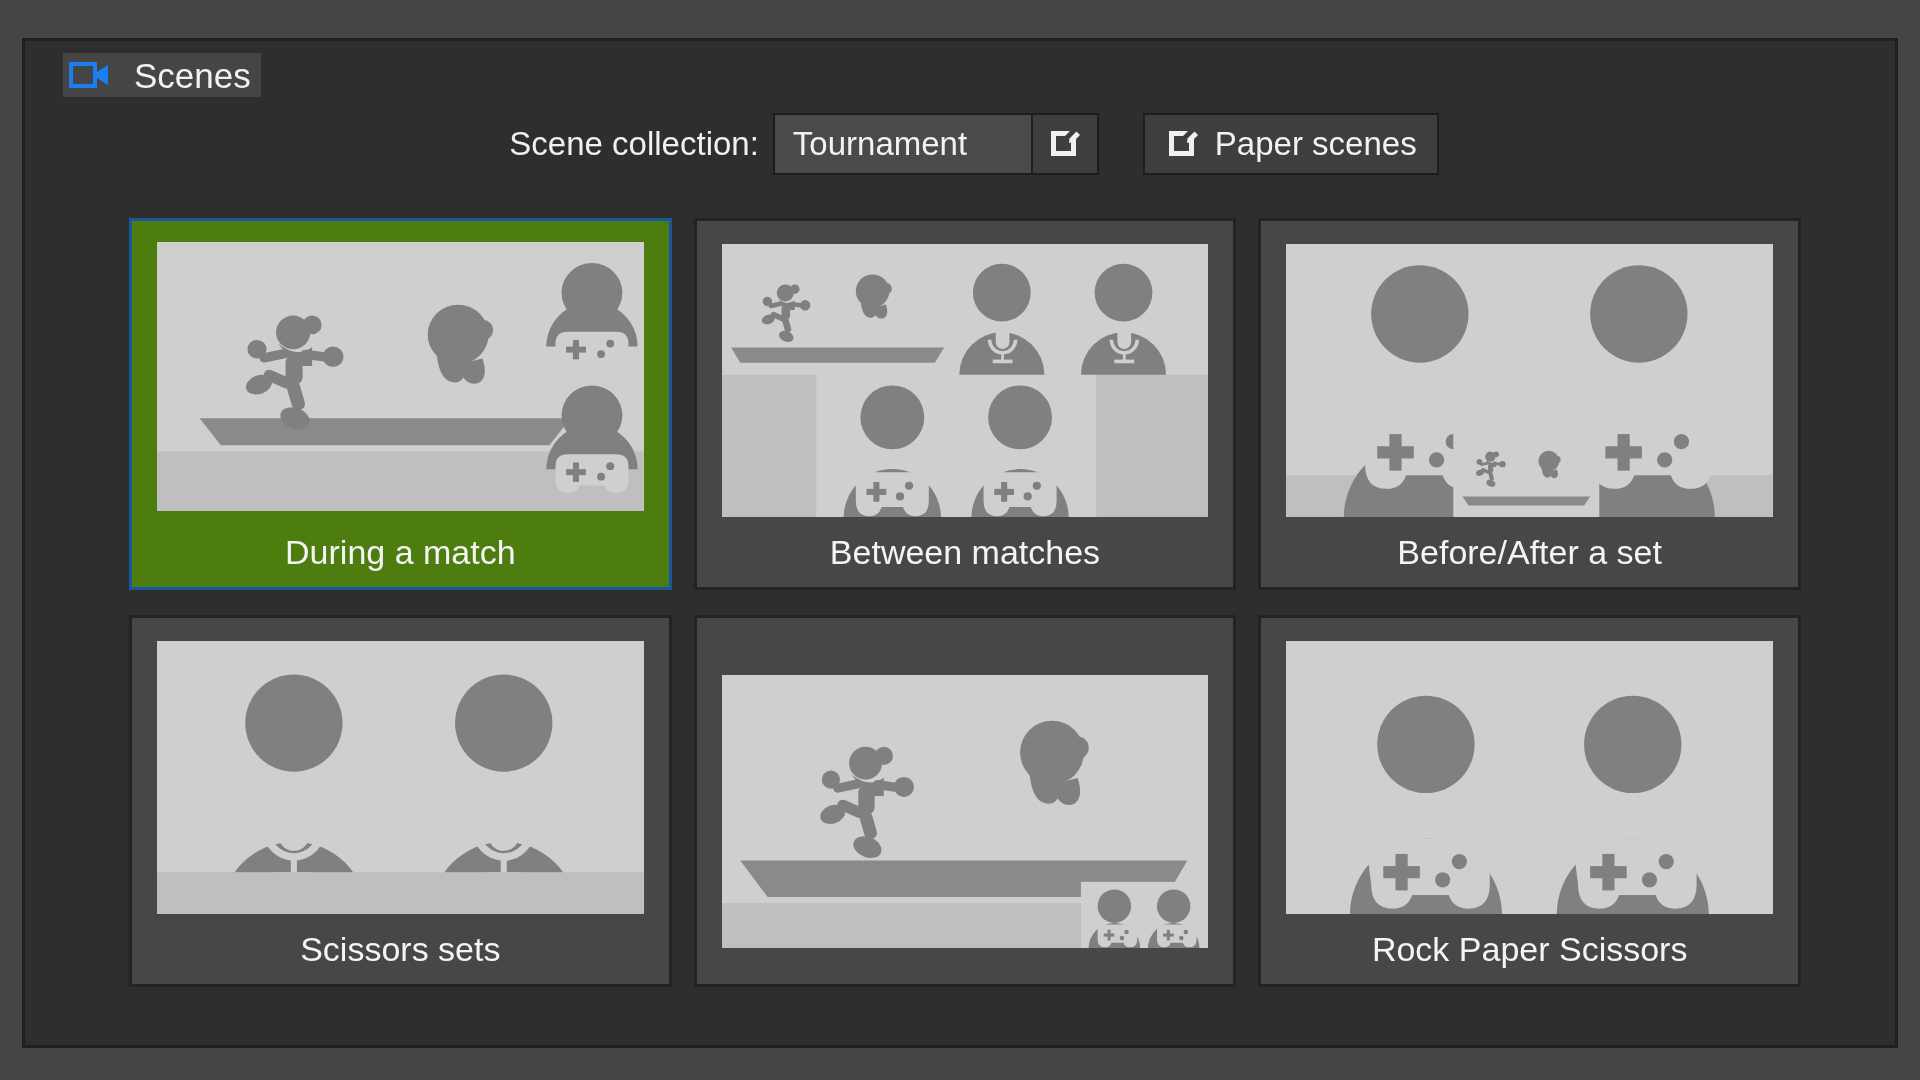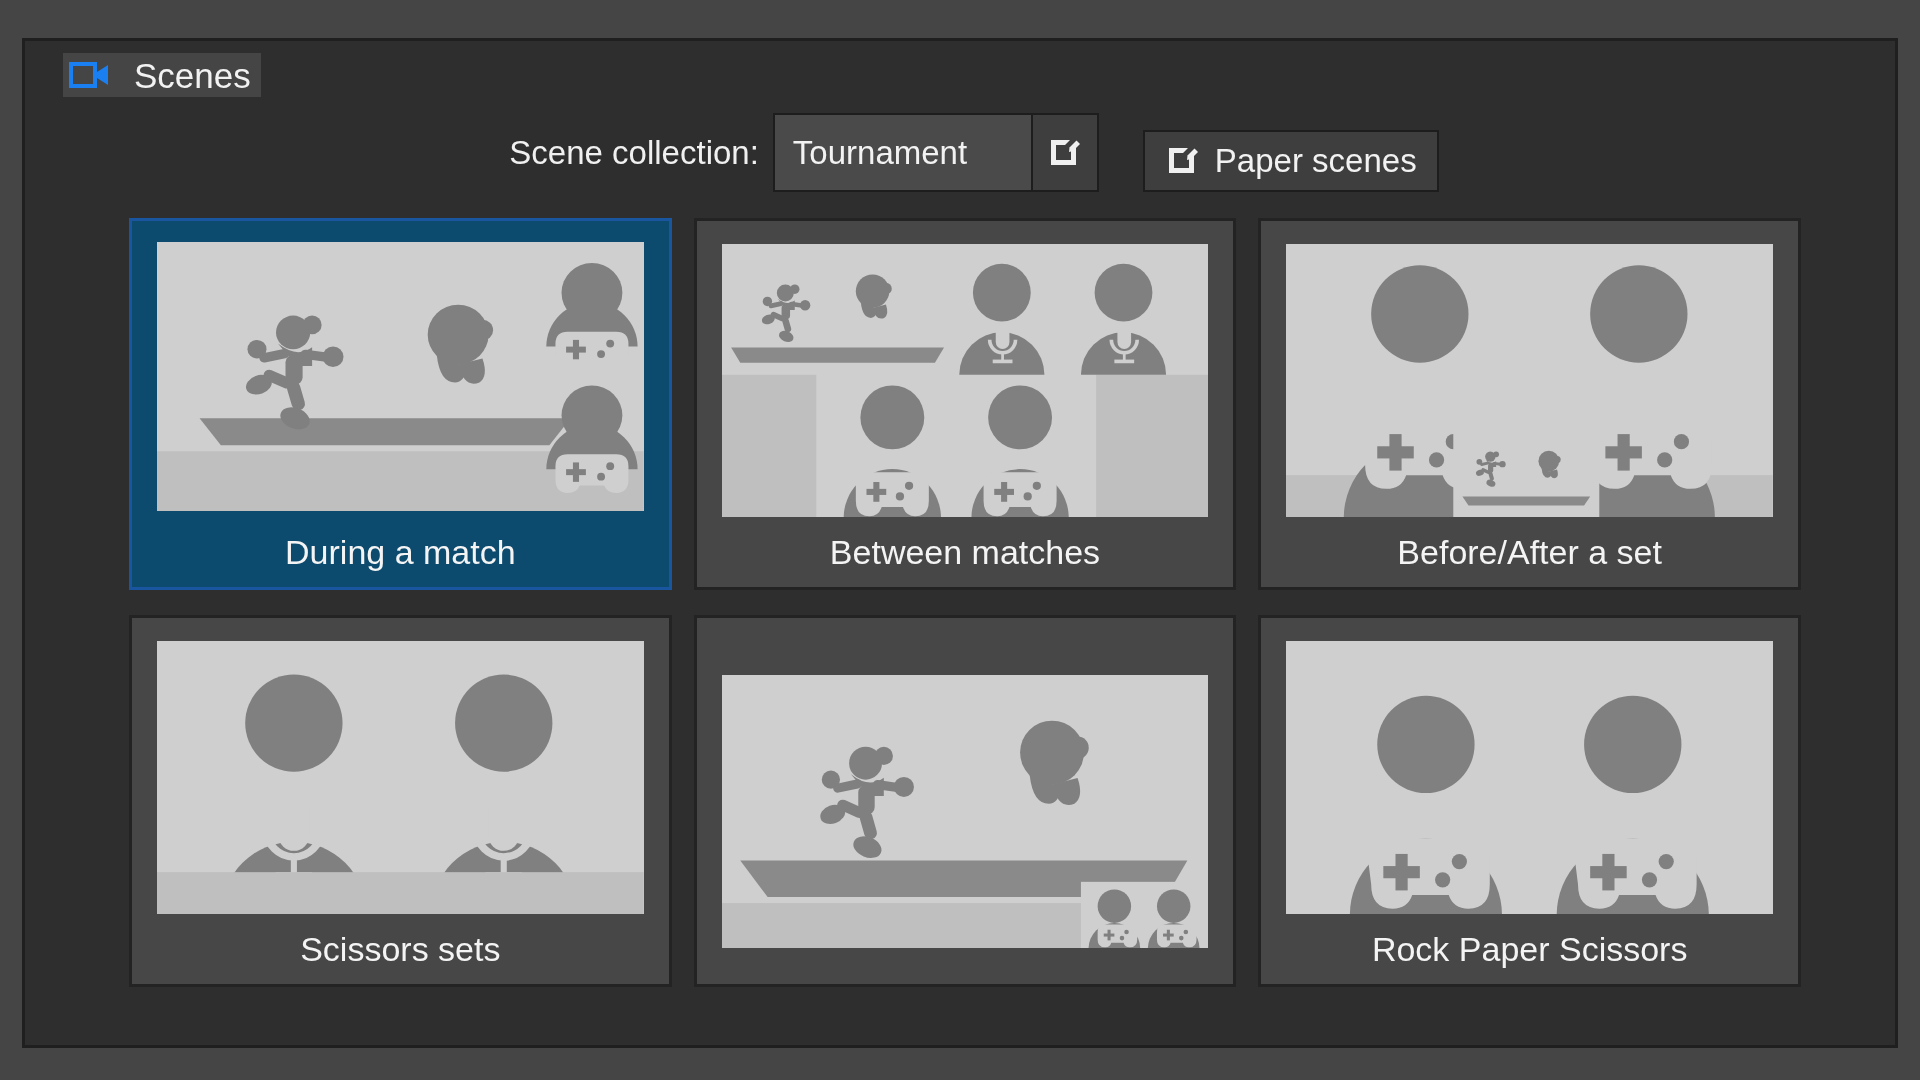--- a/index.html
+++ b/index.html
@@ -33,35 +33,35 @@
     line-height: 35px;
     white-space: nowrap;
   }
   .cam-icon { width: 42px; height: 30px; display: block; }
 
   
   .toolbar {
     position: absolute;
     left: 0; right: 0; top: 72px;
     display: flex;
-    align-items: flex-end;
+    align-items: center;
     justify-content: center;
     gap: 44px;
     padding-left: 28px;
   }
   .collection-group { display: flex; align-items: center; gap: 14px; }
   .collection-label {
     color: #f0f0f0;
     font-size: 33px;
     white-space: nowrap;
   }
   .combo {
     display: flex;
     align-items: stretch;
-    height: 79px;
+    height: 62px;
     border: 2px solid #1d1d1d;
   }
   .combo-value {
     background: #4a4a4a;
     color: #f2f2f2;
     font-size: 33px;
     display: flex; align-items: center;
     padding: 0 16px 0 18px;
     min-width: 258px;
     border-right: 2px solid #1d1d1d;
@@ -97,21 +97,21 @@
   .scene-tile {
     background: #474747;
     border: 3px solid #232323;
     display: flex;
     flex-direction: column;
     align-items: center;
     justify-content: flex-start;
     padding: 21px 25px 0 25px;
   }
   .scene-tile.selected {
-    background: #0c4a6e;
+    background: #4d7c0f;
     border-color: #1a56a0;
     gap: 8px;
   }
   .thumb-wrap {
     width: 100%;
     flex: 1 1 auto;
     display: flex;
     align-items: center;
     justify-content: center;
     min-height: 0;

